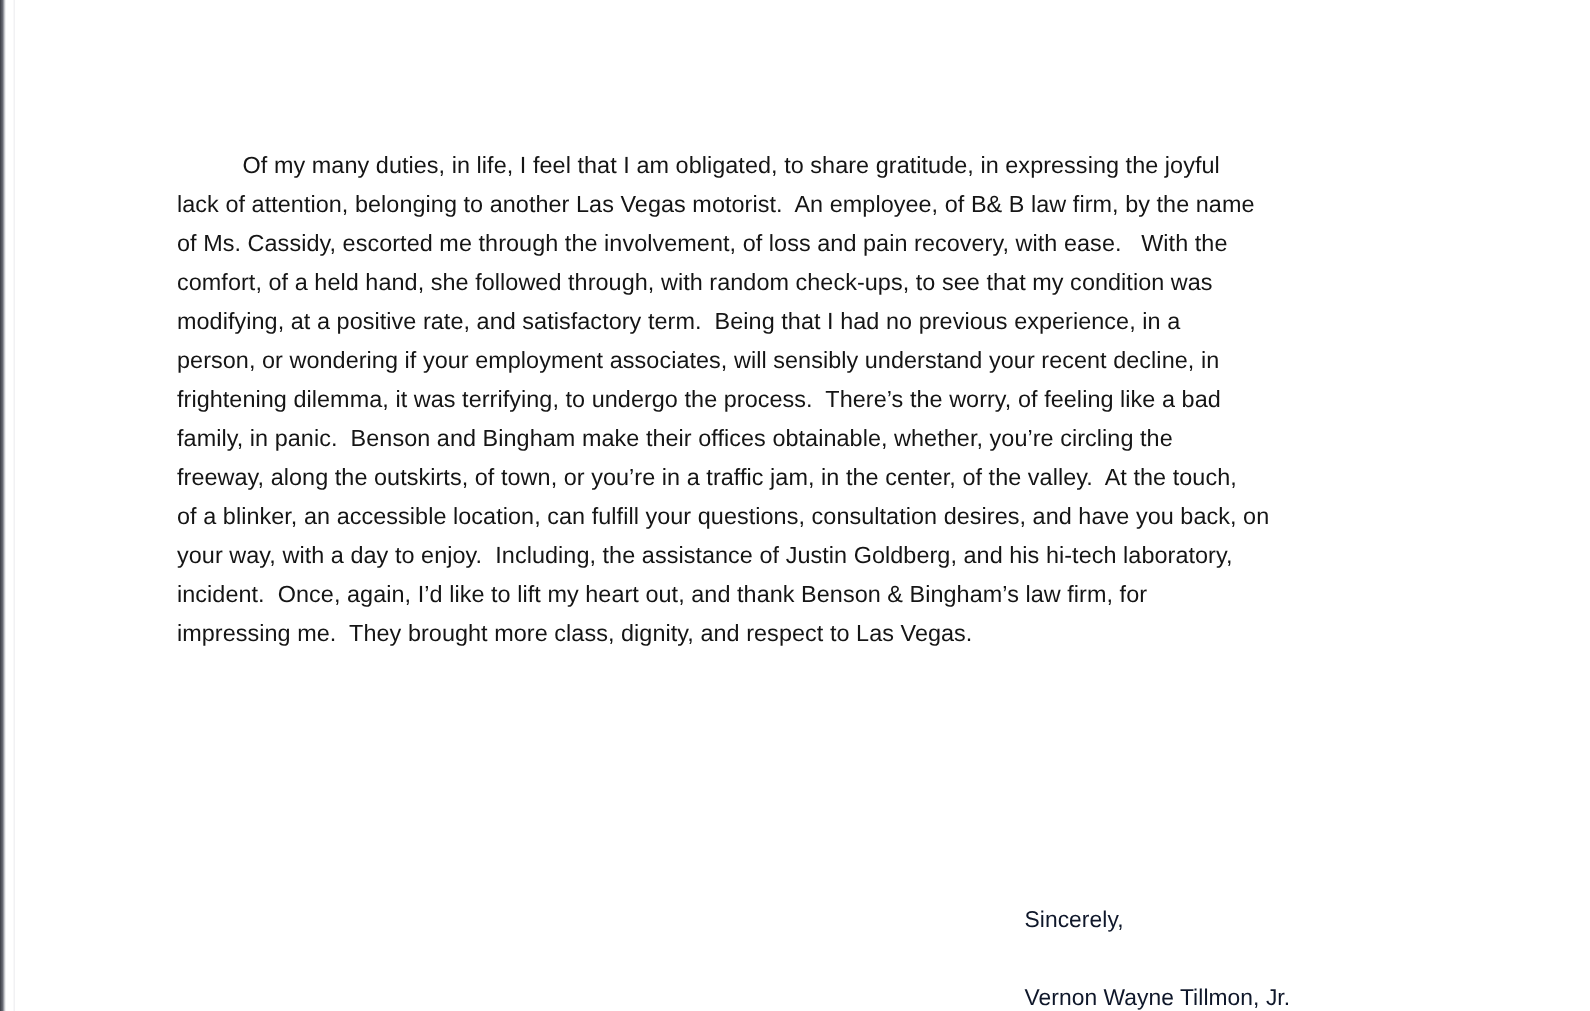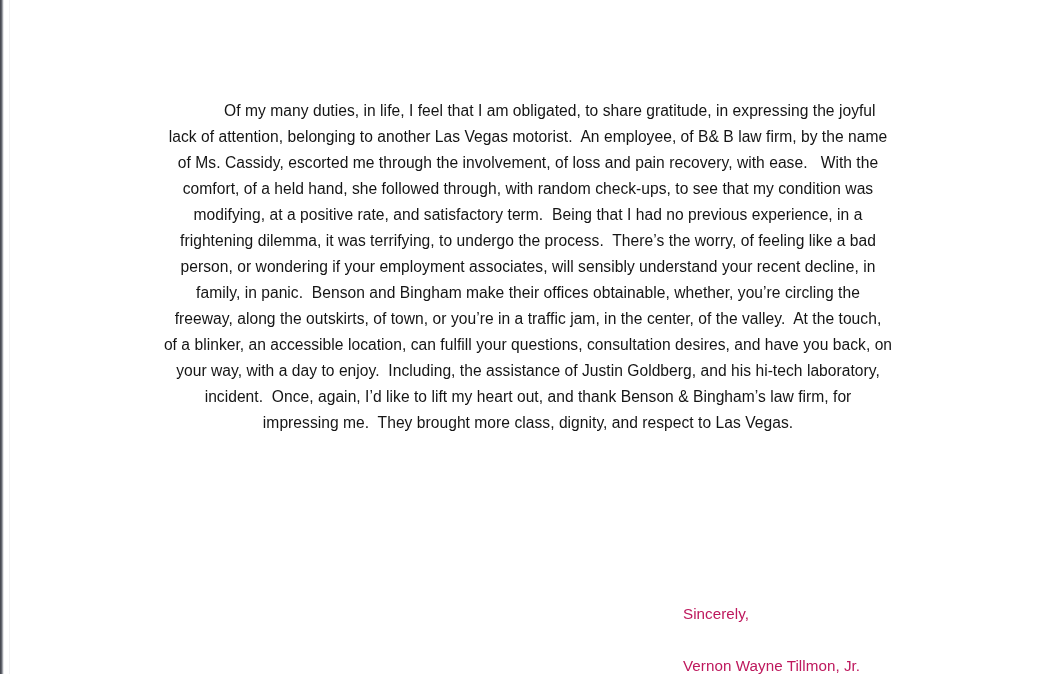--- a/index.html
+++ b/index.html
@@ -45,41 +45,40 @@
 
   .salutation {
     font-size: 15.6px;
     line-height: 26px;
     color: #151515;
     letter-spacing: 0.05px;
   }
 
   .body-block {
     margin-top: 14px;
-    text-align: center;
   }
 
   .body-line {
     font-size: 15.6px;
     line-height: 26px;
     color: #151515;
     letter-spacing: 0.04px;
     white-space: pre;
   }
 
   .signature-block {
     position: absolute;
     left: 683px;
     top: 601px;
   }
   .sign-off,
   .signer-name {
     font-size: 15.2px;
     line-height: 26px;
-    color: #be185d;
+    color: #0f172a;
     letter-spacing: 0.05px;
     white-space: pre;
   }
   .signer-name {
     margin-top: 26px;
   }
 </style>
 </head>
 <body>
 
@@ -90,22 +89,22 @@
 
   <div class="letter">
 
 
     <div class="body-block">
       <div class="body-line">          Of my many duties, in life, I feel that I am obligated, to share gratitude, in expressing the joyful</div>
       <div class="body-line">lack of attention, belonging to another Las Vegas motorist.  An employee, of B&amp; B law firm, by the name</div>
       <div class="body-line">of Ms. Cassidy, escorted me through the involvement, of loss and pain recovery, with ease.   With the</div>
       <div class="body-line">comfort, of a held hand, she followed through, with random check-ups, to see that my condition was</div>
       <div class="body-line">modifying, at a positive rate, and satisfactory term.  Being that I had no previous experience, in a</div>
+      <div class="body-line">person, or wondering if your employment associates, will sensibly understand your recent decline, in</div>
       <div class="body-line">frightening dilemma, it was terrifying, to undergo the process.  There’s the worry, of feeling like a bad</div>
-      <div class="body-line">person, or wondering if your employment associates, will sensibly understand your recent decline, in</div>
       <div class="body-line">family, in panic.  Benson and Bingham make their offices obtainable, whether, you’re circling the</div>
       <div class="body-line">freeway, along the outskirts, of town, or you’re in a traffic jam, in the center, of the valley.  At the touch,</div>
       <div class="body-line">of a blinker, an accessible location, can fulfill your questions, consultation desires, and have you back, on</div>
       <div class="body-line">your way, with a day to enjoy.  Including, the assistance of Justin Goldberg, and his hi-tech laboratory,</div>
       <div class="body-line">incident.  Once, again, I’d like to lift my heart out, and thank Benson &amp; Bingham’s law firm, for</div>
       <div class="body-line">impressing me.  They brought more class, dignity, and respect to Las Vegas.</div>
     </div>
 
   </div>
 

